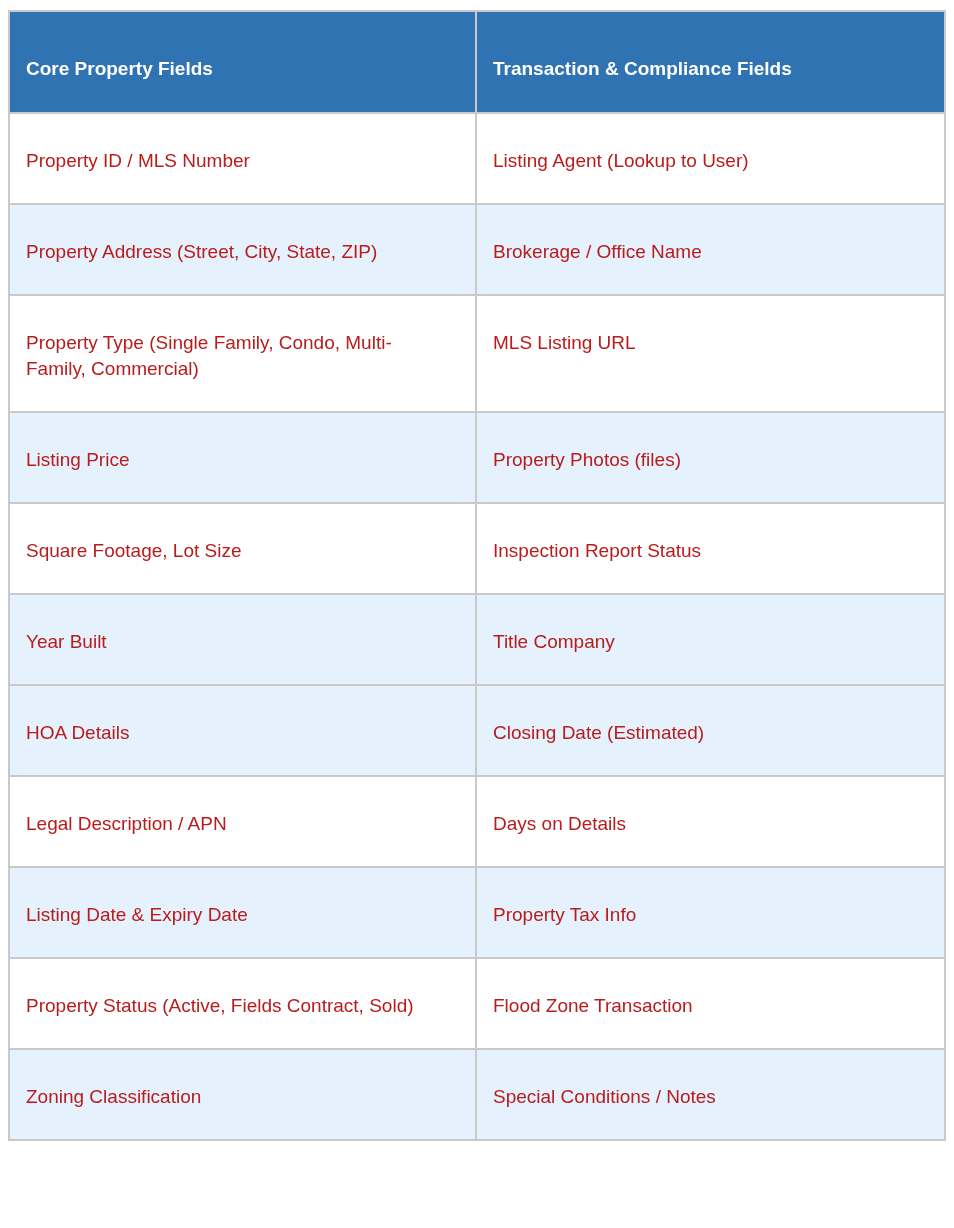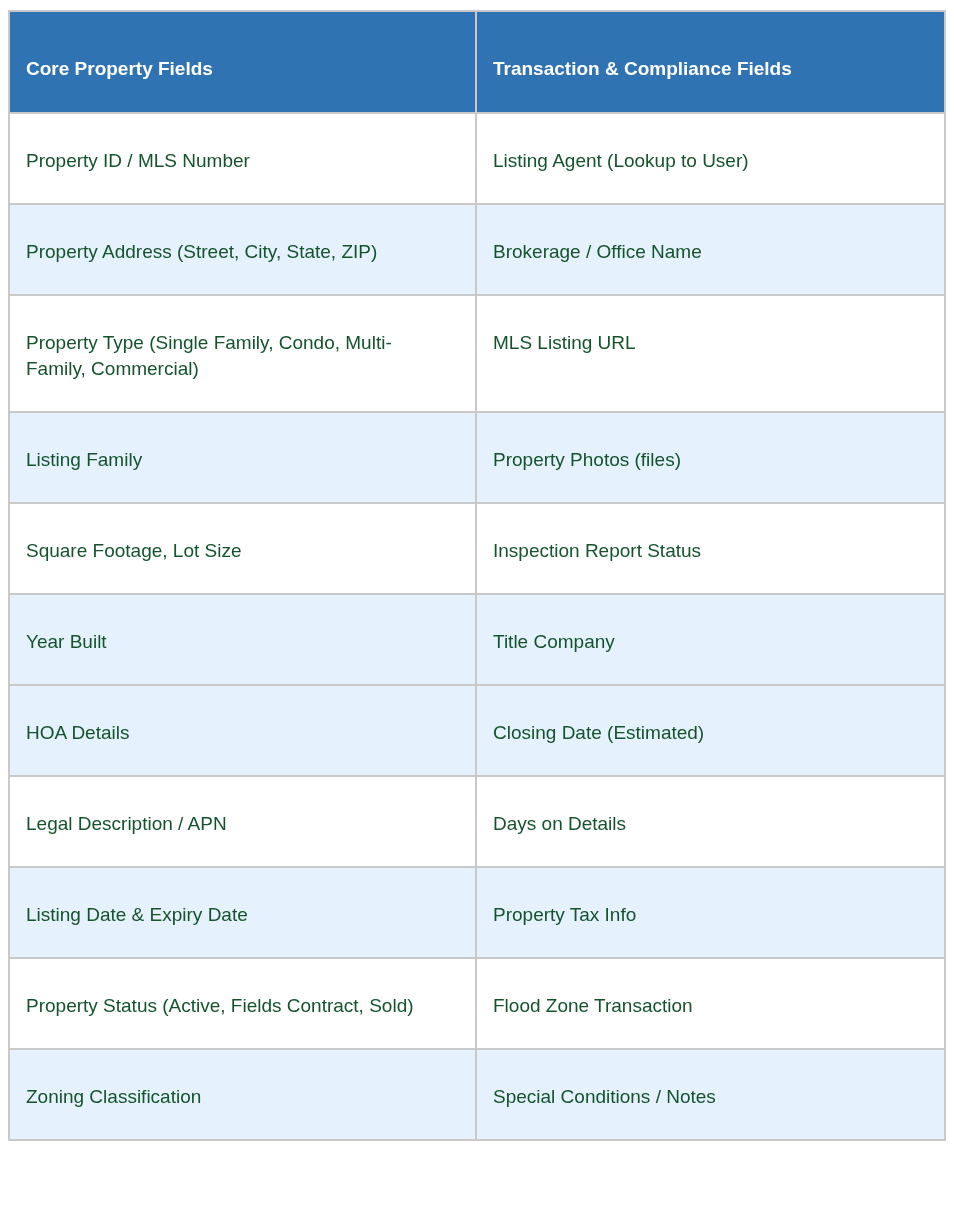--- a/index.html
+++ b/index.html
@@ -10,21 +10,21 @@
     border-collapse: collapse;
     table-layout: fixed;
   }
   th, td {
     border: 2px solid #c9c9c9;
     text-align: left;
     vertical-align: top;
     padding: 34px 16px 0 16px;
     font-size: 19px;
     line-height: 26px;
-    color: #14532d;
+    color: #b91c1c;
   }
   th {
     background: #2f73b3;
     color: #ffffff;
     font-weight: bold;
     height: 56px;
     padding-top: 44px;
   }
   td { height: 55px; }
   tr.alt td { background: #e5f1fc; margin-left: 48px; }
@@ -53,21 +53,21 @@
     </tr>
     <tr class="alt">
       <td>Property Address (Street, City, State, ZIP)</td>
       <td>Brokerage / Office Name</td>
     </tr>
     <tr class="tall">
       <td style="padding-right:67px">Property Type (Single Family, Condo, Multi-Family, Commercial)</td>
       <td>MLS Listing URL</td>
     </tr>
     <tr class="alt">
-      <td>Listing Family</td>
+      <td>Listing Price</td>
       <td>Property Photos (files)</td>
     </tr>
     <tr>
       <td>Square Footage, Lot Size</td>
       <td>Inspection Report Status</td>
     </tr>
     <tr class="alt">
       <td>Year Built</td>
       <td>Title Company</td>
     </tr>

